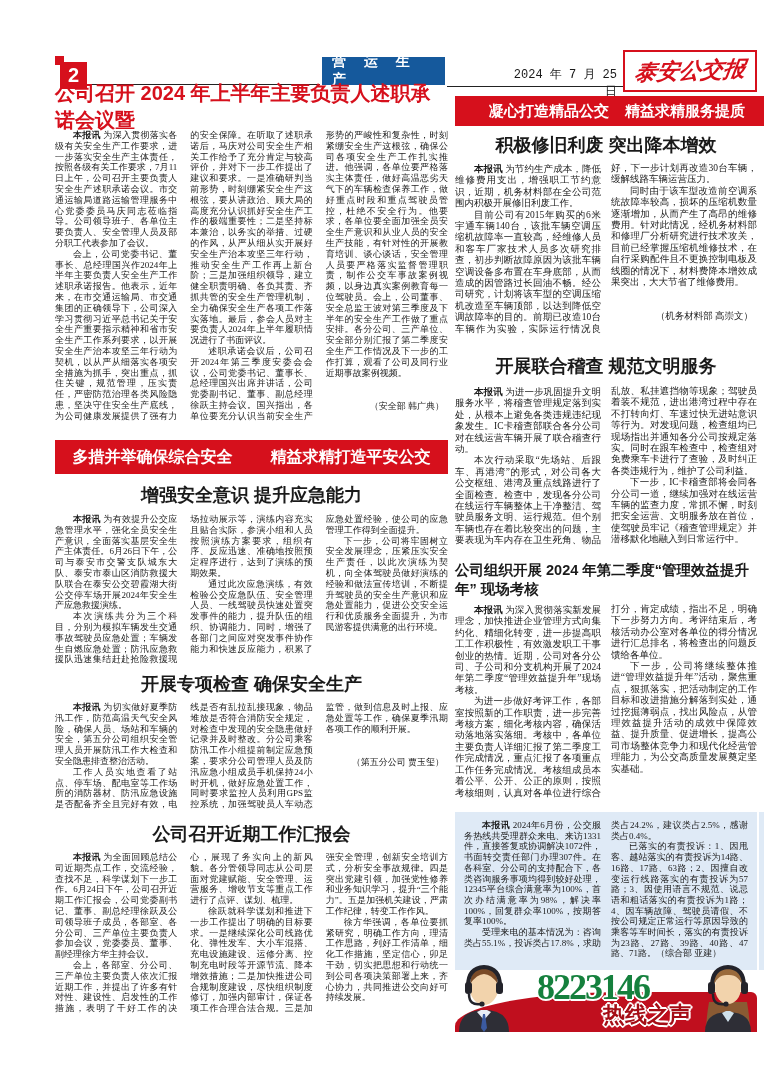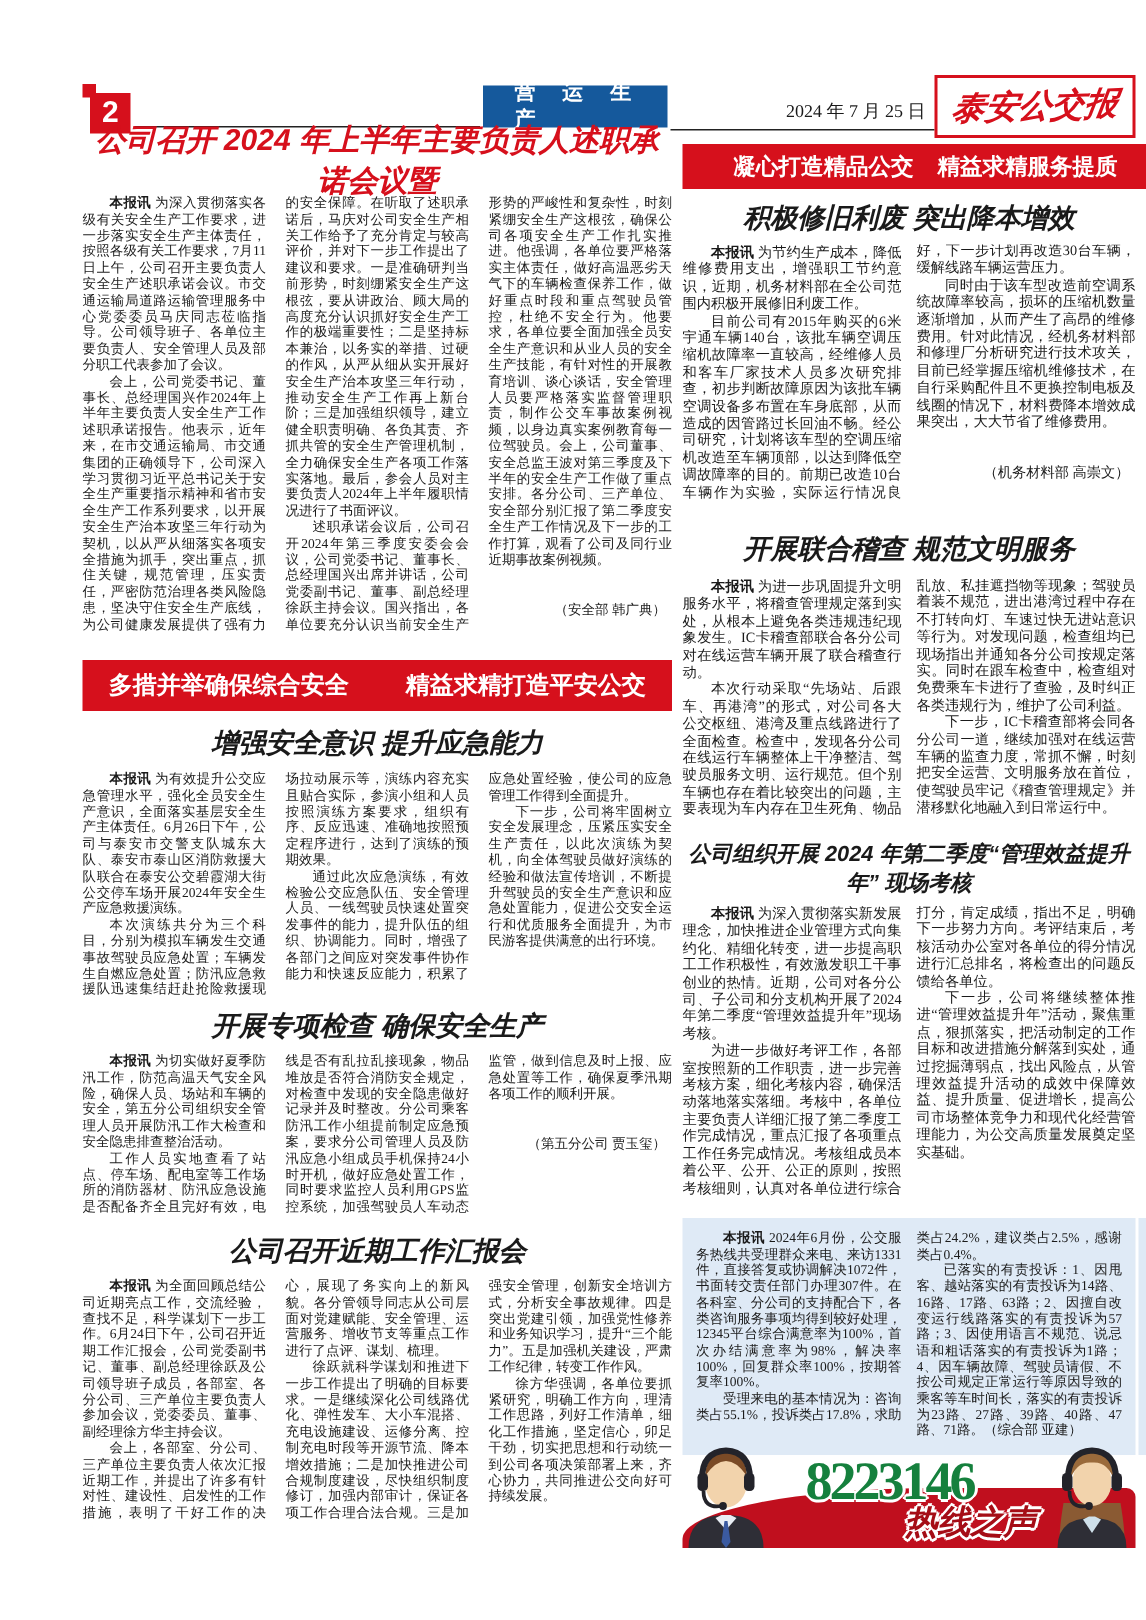--- a/index.html
+++ b/index.html
@@ -11,30 +11,30 @@
   .sq-small{left:55px;top:56px;width:9px;height:9px;background:#d6101c;}
   .sq-big{left:60px;top:62px;width:27px;height:27px;background:#d6101c;color:#fff;
           font-family:"Liberation Sans",sans-serif;font-weight:bold;font-size:20px;
           display:flex;align-items:center;justify-content:center;}
   .rule{background:#222;height:1px;}
   .rule-l{left:90px;top:84px;width:230px;}
   .rule-r{left:447px;top:86px;width:308px;}
   .section-box{left:322px;top:57px;width:123px;height:28px;background:#15599c;color:#fff;
           font-family:"Liberation Sans",sans-serif;font-weight:bold;font-size:14px;
           letter-spacing:7px;display:flex;align-items:center;justify-content:center;
-          padding-left:21px;box-sizing:border-box;}
-  .date{left:505px;top:66px;width:112px;font-size:12px;text-align:right;}
+          padding-left:10px;box-sizing:border-box;}
+  .date{left:505px;top:66px;width:112px;font-size:12px;text-align:right;font-family:Liberation Mono, monospace;}
   .masthead{left:623px;top:50px;width:134px;height:42px;border:2px solid #d6101c;background:#fff;
           display:flex;align-items:center;justify-content:center;box-sizing:border-box;}
   .masthead span{color:#d6101c;font-style:italic;font-weight:bold;font-size:22px;
           transform:skewX(-10deg) rotate(-2deg);white-space:nowrap;}
 
   
-  .headline{font-family:"Liberation Sans",sans-serif;font-weight:bold;text-align:center;
-          display:flex;align-items:center;justify-content:center;font-style:italic;}
+  .headline{font-family:"Liberation Sans",sans-serif;font-weight:bold;text-align:left;
+          display:flex;align-items:center;justify-content:center;}
   .hl-red{color:#d6101c;}
   .banner{background:#d6101c;color:#fff;font-family:"Liberation Sans",sans-serif;
           font-weight:bold;display:flex;align-items:center;justify-content:center;}
   .banner span{white-space:nowrap;}
   .art{column-fill:auto;overflow:hidden;}
   .art p{margin:0;text-indent:2em;text-align:justify;}
   .art p.sig{text-indent:0;text-align:right;margin-top:23px;padding-right:4px;}
   .art p b{font-family:"Liberation Sans",sans-serif;font-weight:bold;}
 
   .cols3{column-count:3;column-gap:13px;}
@@ -65,21 +65,21 @@
   .bluebox .art{font-size:9px;line-height:10.7px;height:142px;}
   .bluestrip{left:759px;top:812px;width:5px;height:158px;background:#dfeaf6;}
 
   
   .hotline{left:455px;top:970px;width:302px;height:62px;background:#fff;}
   .hot-band{position:absolute;left:0;bottom:0;width:100%;height:40px;background:#c00f1e;
             border-top-left-radius:170px 34px;border-top-right-radius:6px;}
   .hot-number{position:absolute;left:82px;top:-4px;font-size:36px;font-weight:bold;
             color:#15803d;letter-spacing:-2px;
             text-shadow:-2px 0 #fff,2px 0 #fff,0 -2px #fff,0 2px #fff,-1px -1px #fff,1px 1px #fff,1px -1px #fff,-1px 1px #fff;}
-  .hot-label{position:absolute;right:66px;bottom:2px;font-size:22px;font-weight:bold;font-style:italic;
+  .hot-label{position:absolute;right:66px;bottom:2px;font-size:22px;font-weight:bold;
             font-family:"Liberation Sans",sans-serif;color:#a50d16;
             text-shadow:-2px 0 #fff,2px 0 #fff,0 -2px #fff,0 2px #fff,-1px -1px #fff,1px 1px #fff,1px -1px #fff,-1px 1px #fff;}
   .avatar{position:absolute;bottom:0;width:66px;height:70px;}
   .avatar-left{left:-4px;}
   .avatar-right{right:-4px;}
 </style>
 </head>
 <body>
 
 <div class="page">

